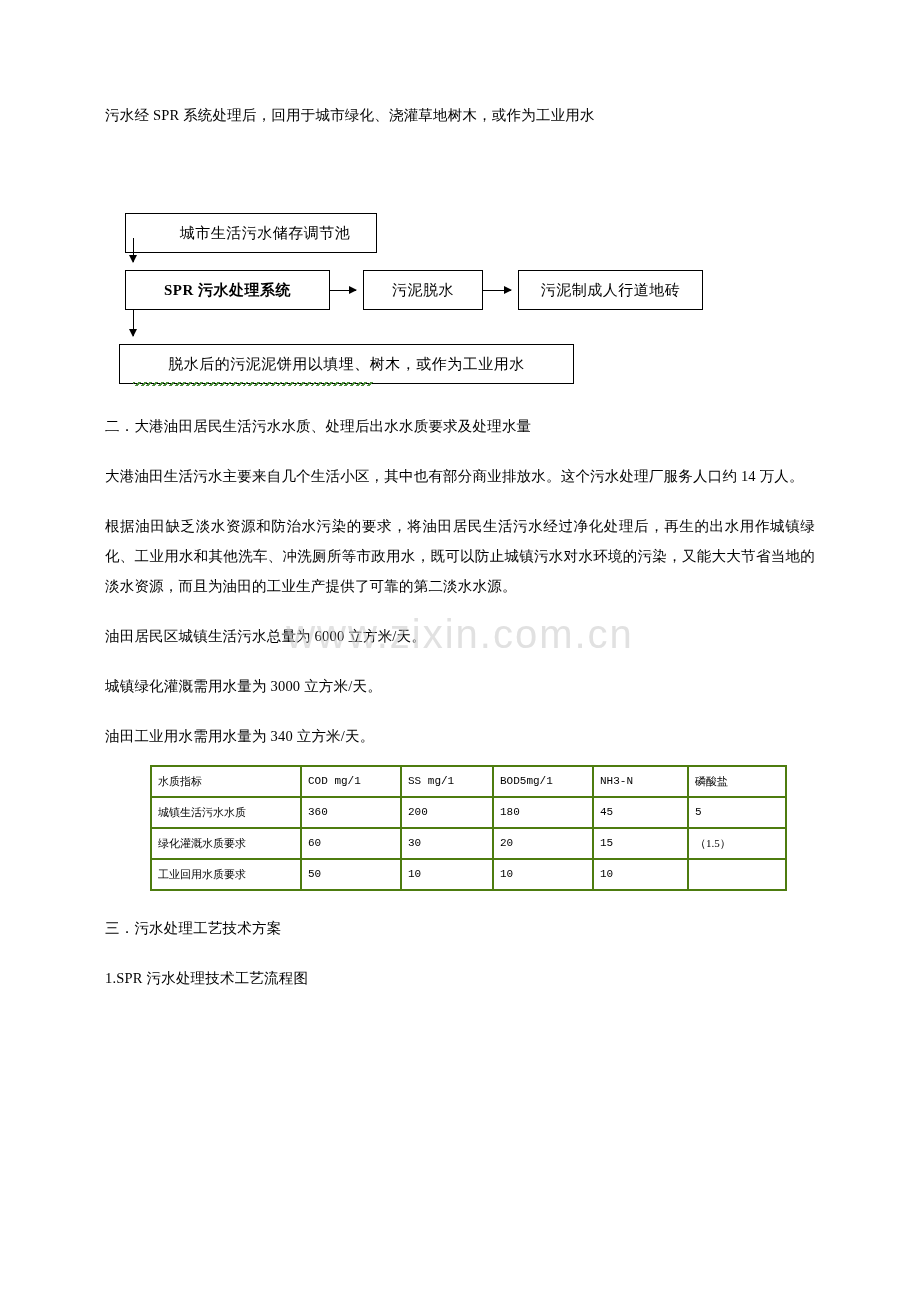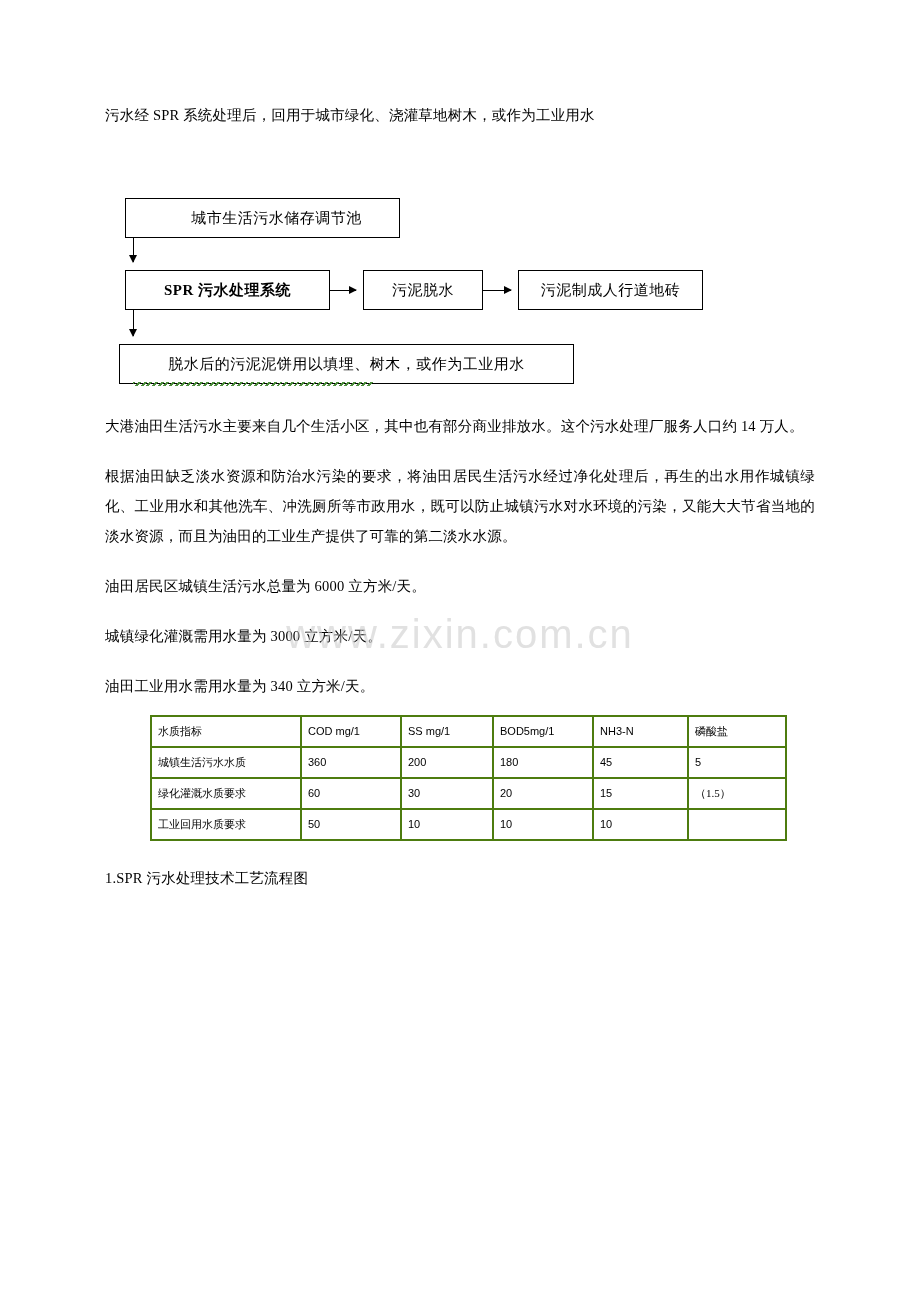--- a/index.html
+++ b/index.html
@@ -45,21 +45,21 @@
     border: 1px solid #000;
     background: #fff;
     box-sizing: border-box;
     display: flex;
     align-items: center;
     justify-content: center;
     font-size: 15px;
     letter-spacing: 0.5px;
     white-space: nowrap;
   }
-  .box.b1 { left: 20px;  top: 6px;   width: 275px; height: 40px; padding-left: 28px; }
+  .box.b1 { left: 20px;  top: 21px;   width: 252px; height: 40px; padding-left: 28px; }
   .box.b2 { left: 20px;  top: 78px;  width: 205px; height: 40px; font-weight: bold; }
   .box.b3 { left: 258px; top: 78px;  width: 120px; height: 40px; }
   .box.b4 { left: 413px; top: 78px;  width: 185px; height: 40px; }
   .box.b5 { left: 14px;  top: 152px; width: 455px; height: 40px; }
 
   .arrow-v {
     position: absolute;
     left: 28px;
     width: 1px;
     background: #000;
@@ -116,21 +116,21 @@
     padding: 4px 5px 5px 6px;
     height: 20px;
     vertical-align: middle;
   }
   table.wq col.c0 { width: 150px; }
   table.wq col.c1 { width: 100px; }
   table.wq col.c2 { width: 92px; }
   table.wq col.c3 { width: 100px; }
   table.wq col.c4 { width: 95px; }
   table.wq col.c5 { width: 98px; }
-  .mono { font-family: Liberation Sans, sans-serif; font-size: 12.5px; }
+  .mono { font-family: Liberation Mono, monospace; font-size: 12.5px; }
 
   
   .watermark {
     position: absolute;
     left: 0;
     top: 612px;
     width: 920px;
     text-align: center;
     font-family: Liberation Sans, sans-serif;
     font-size: 40px;
@@ -156,20 +156,21 @@
     <div class="box b2">SPR 污水处理系统</div>
     <div class="arrow-h h1"></div>
     <div class="box b3">污泥脱水</div>
     <div class="arrow-h h2"></div>
     <div class="box b4">污泥制成人行道地砖</div>
     <div class="arrow-v a2"></div>
     <div class="box b5">脱水后的污泥泥饼用以填埋、树木，或作为工业用水</div>
     <div class="sub-squiggle"></div>
   </div>
 
+  <p class="para">二．大港油田居民生活污水水质、处理后出水水质要求及处理水量</p>
   <p class="para">大港油田生活污水主要来自几个生活小区，其中也有部分商业排放水。这个污水处理厂服务人口约 14 万人。</p>
   <p class="para">根据油田缺乏淡水资源和防治水污染的要求，将油田居民生活污水经过净化处理后，再生的出水用作城镇绿化、工业用水和其他洗车、冲洗厕所等市政用水，既可以防止城镇污水对水环境的污染，又能大大节省当地的淡水资源，而且为油田的工业生产提供了可靠的第二淡水水源。</p>
   <p class="para">油田居民区城镇生活污水总量为 6000 立方米/天。</p>
   <p class="para">城镇绿化灌溉需用水量为 3000 立方米/天。</p>
   <p class="para tight">油田工业用水需用水量为 340 立方米/天。</p>
 
   <table class="wq">
     <colgroup>
       <col class="c0">
         <col class="c1">
@@ -209,17 +210,18 @@
         <td>工业回用水质要求</td>
         <td class="mono">50</td>
         <td class="mono">10</td>
         <td class="mono">10</td>
         <td class="mono">10</td>
         <td class="mono"></td>
       </tr>
     </tbody>
   </table>
 
+  <p class="para">三．污水处理工艺技术方案</p>
   <p class="para">1.SPR 污水处理技术工艺流程图</p>
 
 </div>
 
 <div class="watermark">www.zixin.com.cn</div>
 
 </body></html>

